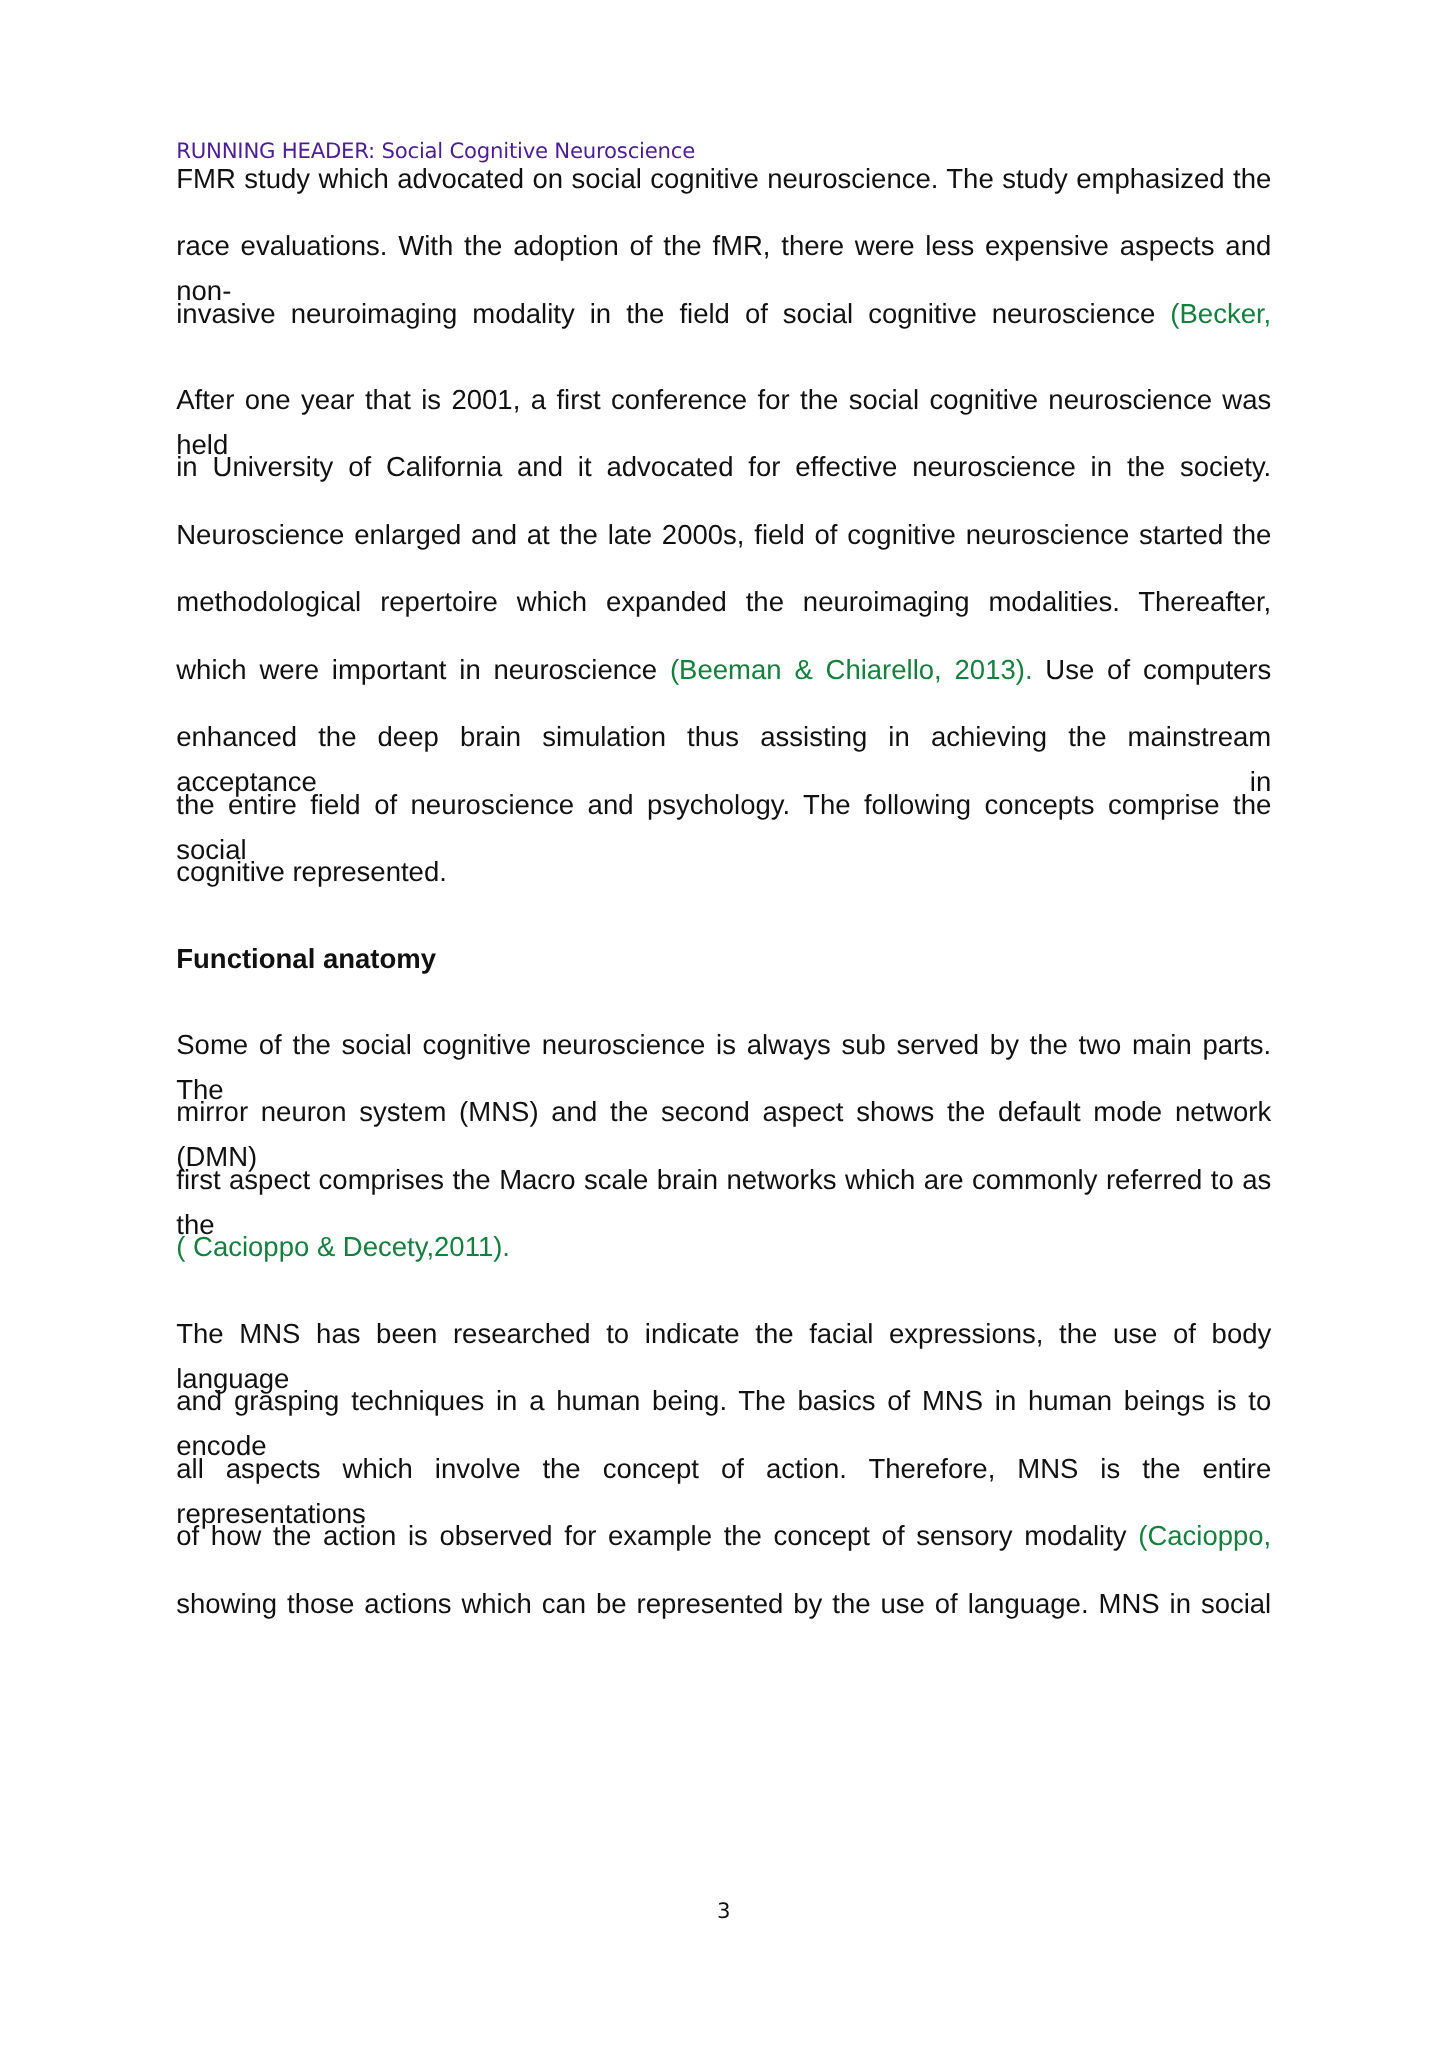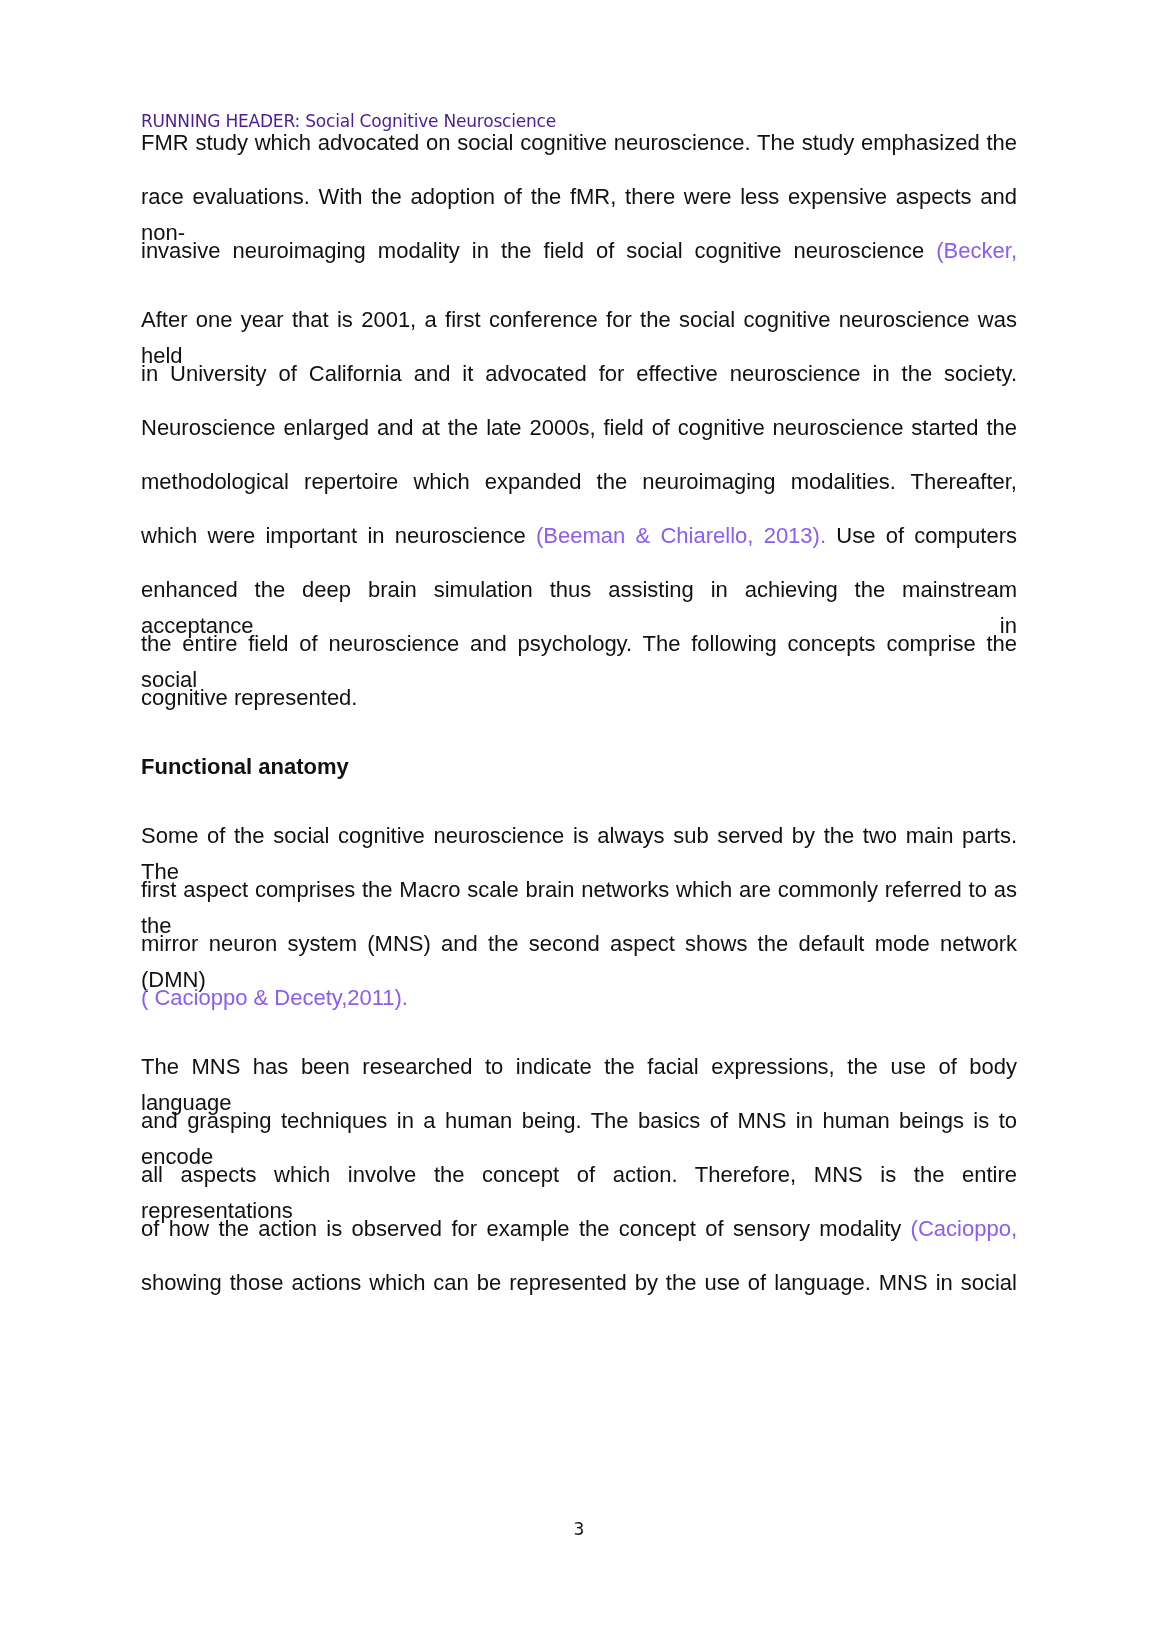--- a/index.html
+++ b/index.html
@@ -15,21 +15,21 @@
     font-family: Liberation Sans, sans-serif;
     font-size: 22px; color: #111;
   }
   .para { margin: 0 0 15px 0; }
   .line {
     display: block; height: 54px; line-height: 36px;
     text-align: justify; text-align-last: justify; white-space: nowrap;
   }
   .line.last { text-align-last: left; }
   .line span.wrap { display: block; width: 100%; white-space: normal; text-align: inherit; }
-  .cite { color: #8b5cf6; }
+  .cite { color: #15803d; }
   .heading { font-weight: bold; height: 54px; line-height: 36px; margin: 0 0 15px 0; }
   .page-num {
     position: absolute; left: 0; width: 1158px; top: 1519px; text-align: center;
     font-family: "DejaVu Sans", "Liberation Sans", sans-serif; font-size: 17px; color: #111;
   }
 </style>
 </head>
 <body>
 
 <div class="page">
@@ -75,24 +75,24 @@
           </div>
         </div>
       </div>
     <div class="heading">Functional anatomy</div>
     <div id="group-after">
         <div class="para">
           <div class="line">
             <span class="wrap"><span>Some of the social cognitive neuroscience is always sub served by the two main parts. The</span></span>
           </div>
           <div class="line">
-            <span class="wrap"><span>first aspect comprises the Macro scale brain networks which are commonly referred to as the</span></span>
+            <span class="wrap"><span>mirror neuron system (MNS) and the second aspect shows the default mode network (DMN)</span></span>
           </div>
           <div class="line">
-            <span class="wrap"><span>mirror neuron system (MNS) and the second aspect shows the default mode network (DMN)</span></span>
+            <span class="wrap"><span>first aspect comprises the Macro scale brain networks which are commonly referred to as the</span></span>
           </div>
           <div class="line last">
             <span class="wrap"><span class="cite">( Cacioppo &amp; Decety,2011).</span></span>
           </div>
         </div>
         <div class="para">
           <div class="line">
             <span class="wrap"><span>The MNS has been researched to indicate the facial expressions, the use of body language</span></span>
           </div>
           <div class="line">

